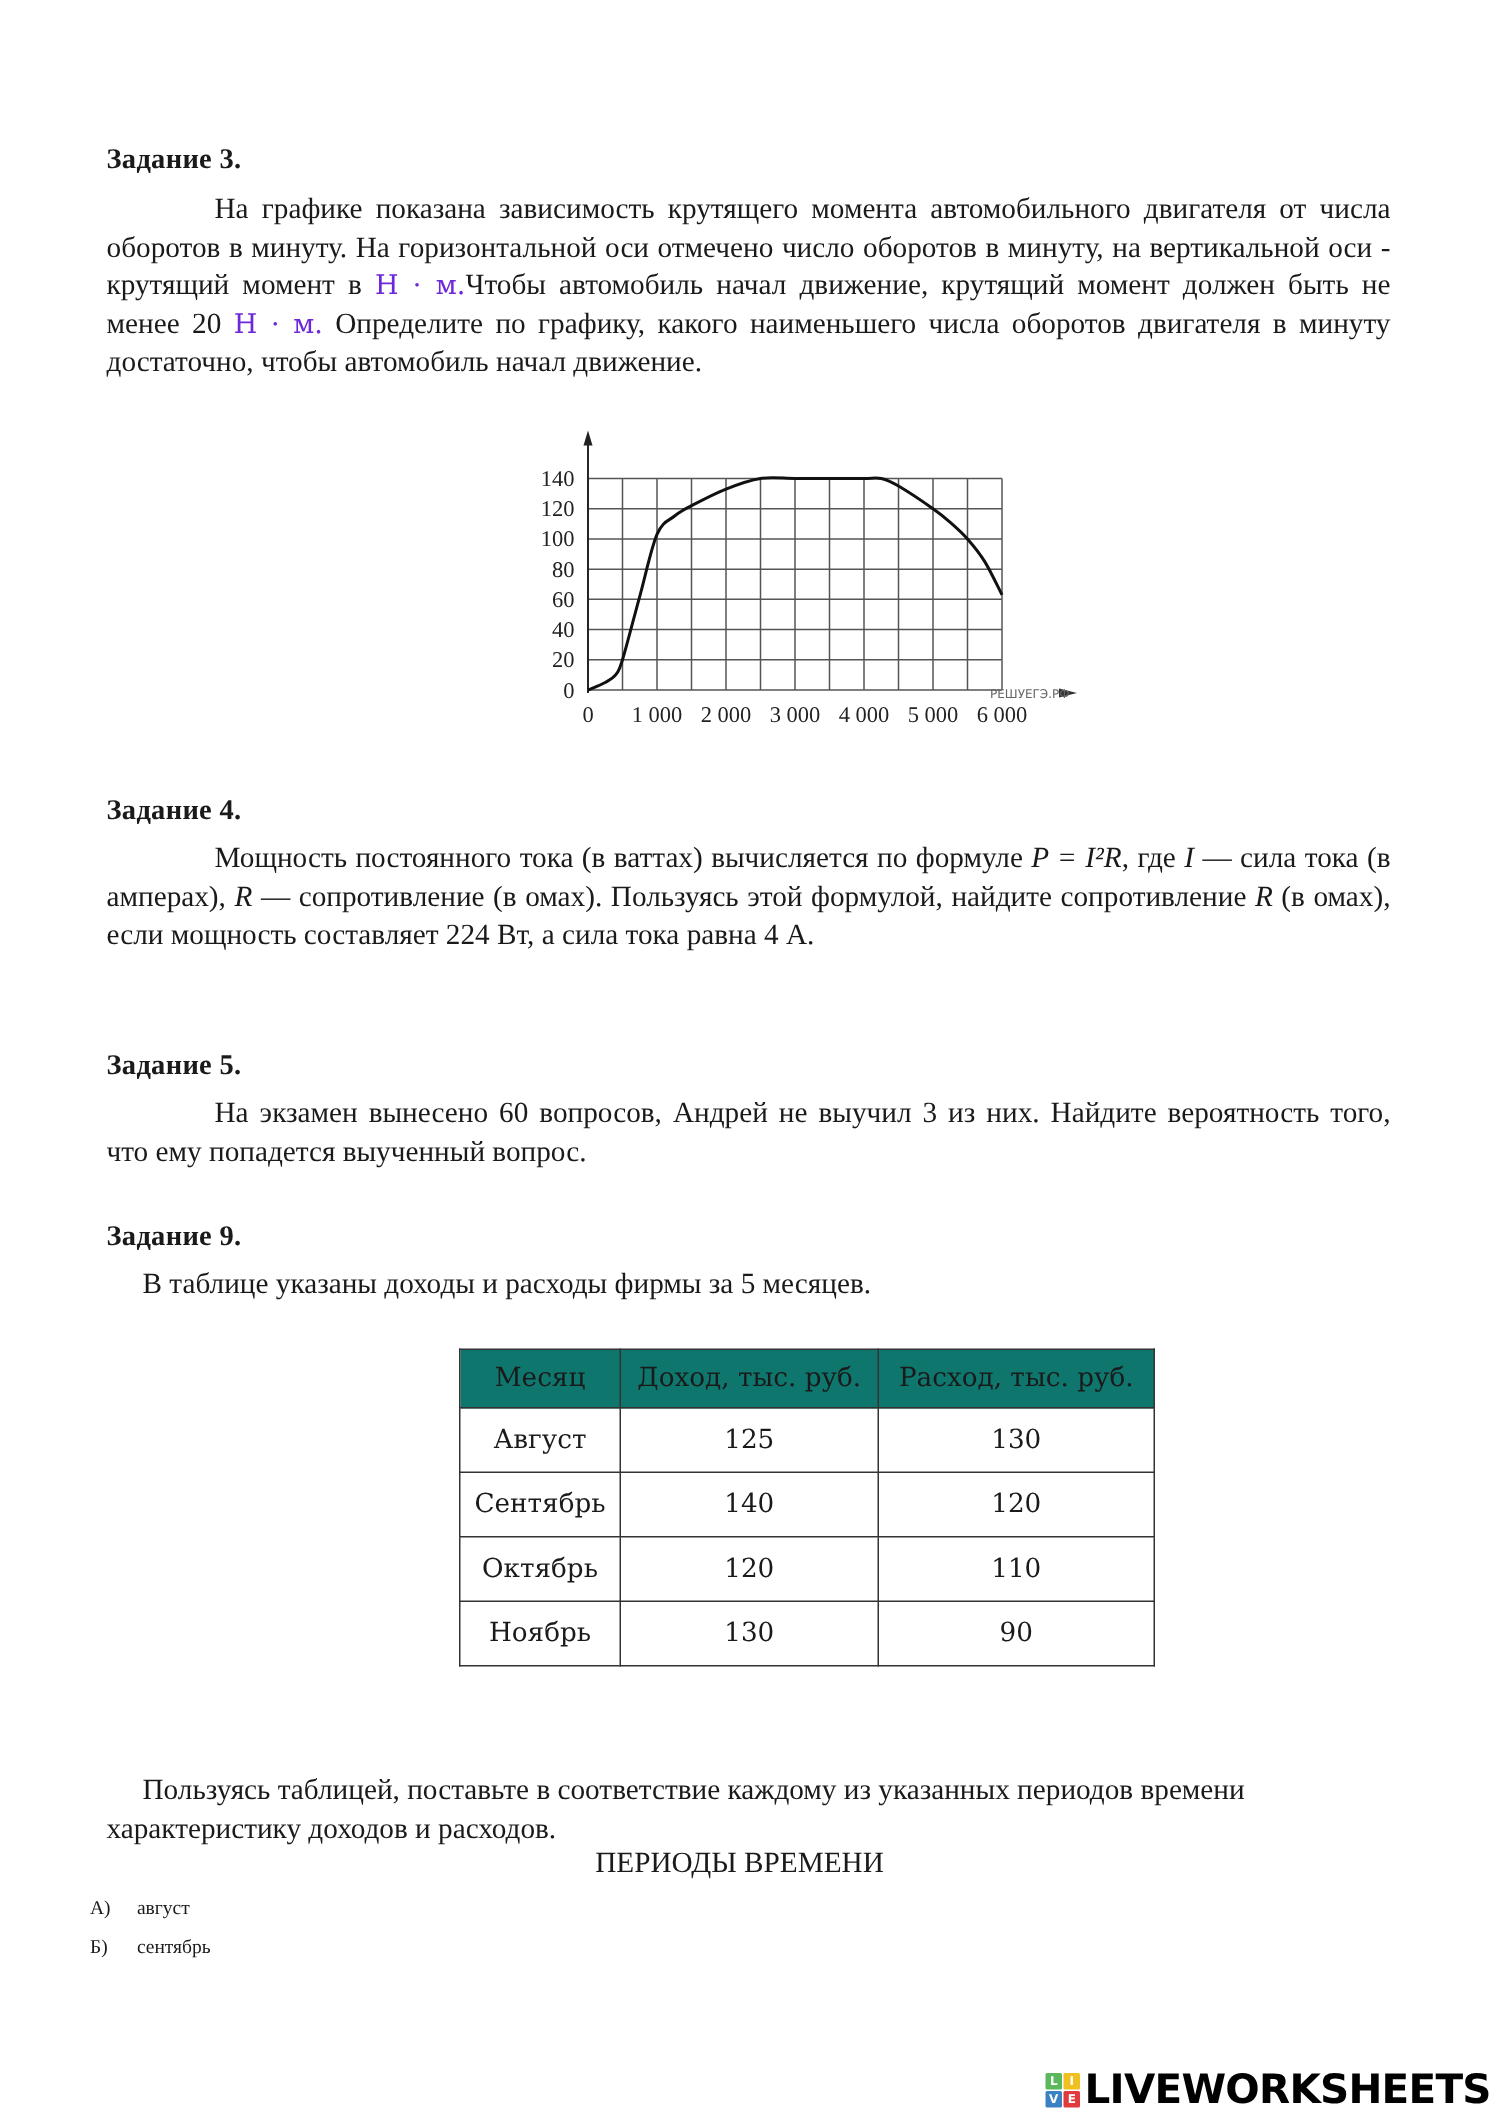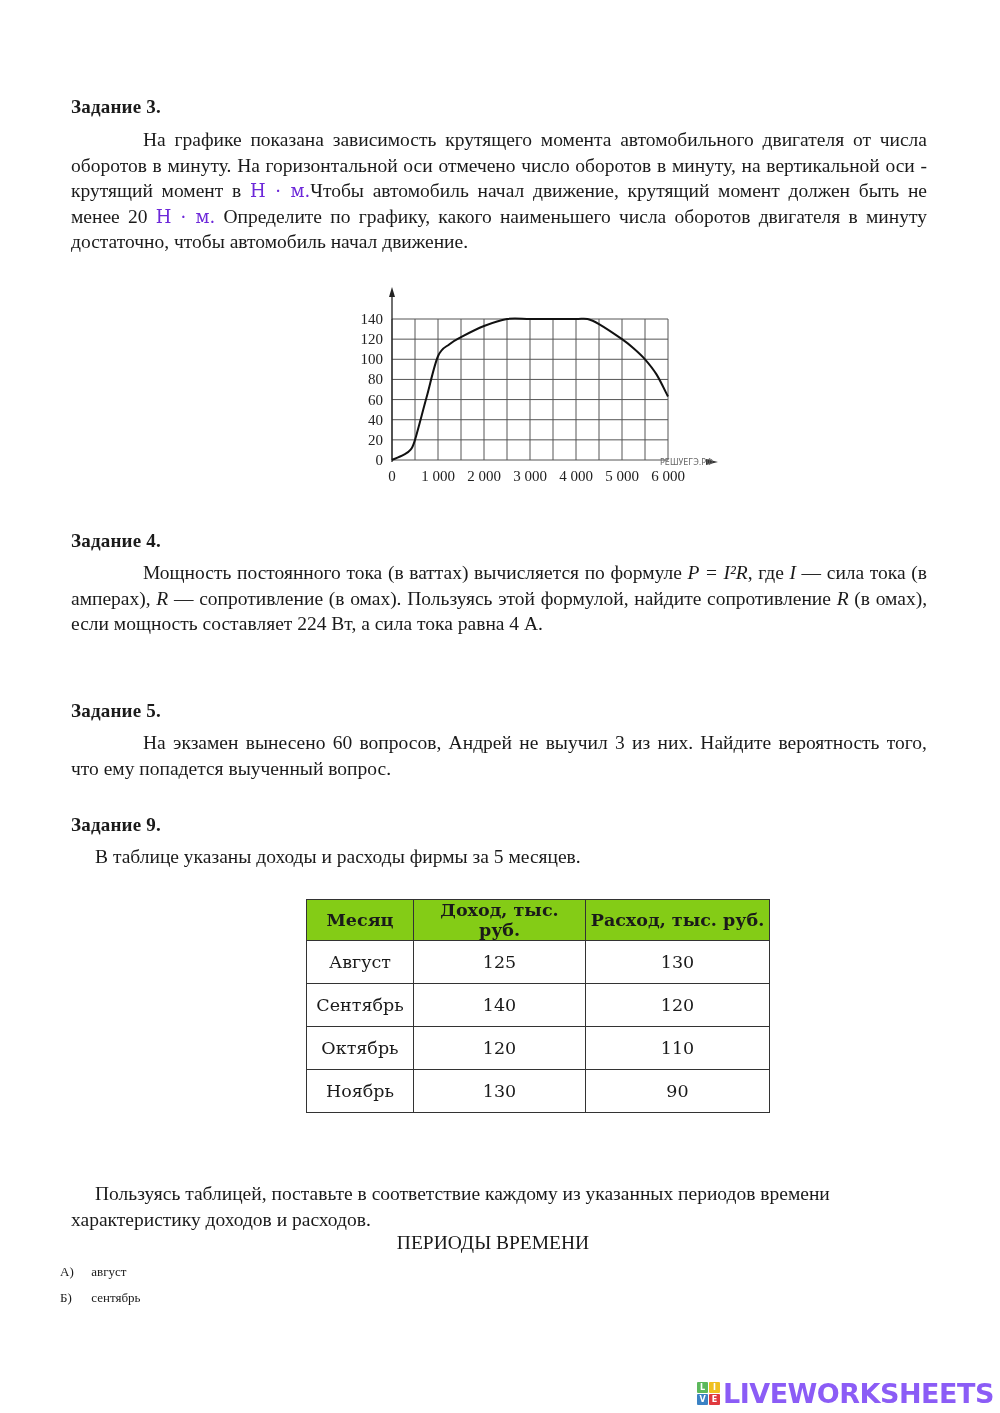--- a/index.html
+++ b/index.html
@@ -10,21 +10,21 @@
                 font-family: "Liberation Serif", serif; letter-spacing: 0.2px; text-align: center; }
   .para { position: absolute; left: 71px; width: 856px; font-size: 19.5px; line-height: 25.5px;
           text-align: justify; font-family: "Liberation Serif", serif; }
   .para .indent { display: inline-block; width: 72px; }
   .unit { font-family: "DejaVu Serif", serif; font-size: 18px; color: #6d28d9; }
   .ital { font-style: italic; }
   .chart { position: absolute; left: 355px; top: 285px; width: 380px; height: 210px; }
   .tbl { position: absolute; left: 306px; top: 899px; border-collapse: collapse;
          font-family: "DejaVu Serif", serif; font-size: 17.5px; }
   .tbl th, .tbl td { border: 1.5px solid #333; text-align: center; height: 42px; padding: 0 4px; }
-  .tbl th { background: #84cc16; font-weight: bold; height: 38px; text-align: center; }
+  .tbl th { background: #0f766e; font-weight: normal; height: 38px; text-align: center; }
   .tbl td.c0 { width: 98px; } .tbl td.c1 { width: 163px; } .tbl td.c2 { width: 175px; }
   .center-line { position: absolute; left: 0; width: 986px; text-align: center; font-size: 19.5px;
                  font-family: "Liberation Serif", serif; }
   .option { position: absolute; left: 60px; font-size: 13px; font-family: "Liberation Serif", serif; }
   .option .lbl { display: inline-block; width: 28px; }
   .logo { position: absolute; left: 697px; top: 1378px; height: 30px; display: flex; align-items: center; }
   .logo-grid { display: grid; grid-template-columns: 11px 11px; grid-template-rows: 11px 11px; gap: 1px; margin-right: 3px; }
   .logo-grid span { font: bold 8px "DejaVu Sans", sans-serif; color: #fff; display: flex;
                     align-items: center; justify-content: center; border-radius: 1px; }
   .logo-text { font: bold 27px "DejaVu Sans", sans-serif; color: #1f3a68; letter-spacing: -0.5px; }
@@ -142,15 +142,15 @@
     <span>сентябрь</span>
   </div>
 
   <div class="logo">
     <div class="logo-grid">
       <span id="t0" style="background: rgb(92, 184, 92);">L</span>
       <span id="t1" style="background: rgb(240, 192, 32);">I</span>
       <span id="t2" style="background: rgb(59, 130, 196);">V</span>
       <span id="t3" style="background: rgb(224, 57, 62);">E</span>
     </div>
-    <span class="logo-text" style="color: #8b5cf6;">LIVEWORKSHEETS</span>
+    <span class="logo-text" style="color: #000000;">LIVEWORKSHEETS</span>
   </div>
 </div>
 
 </body></html>

